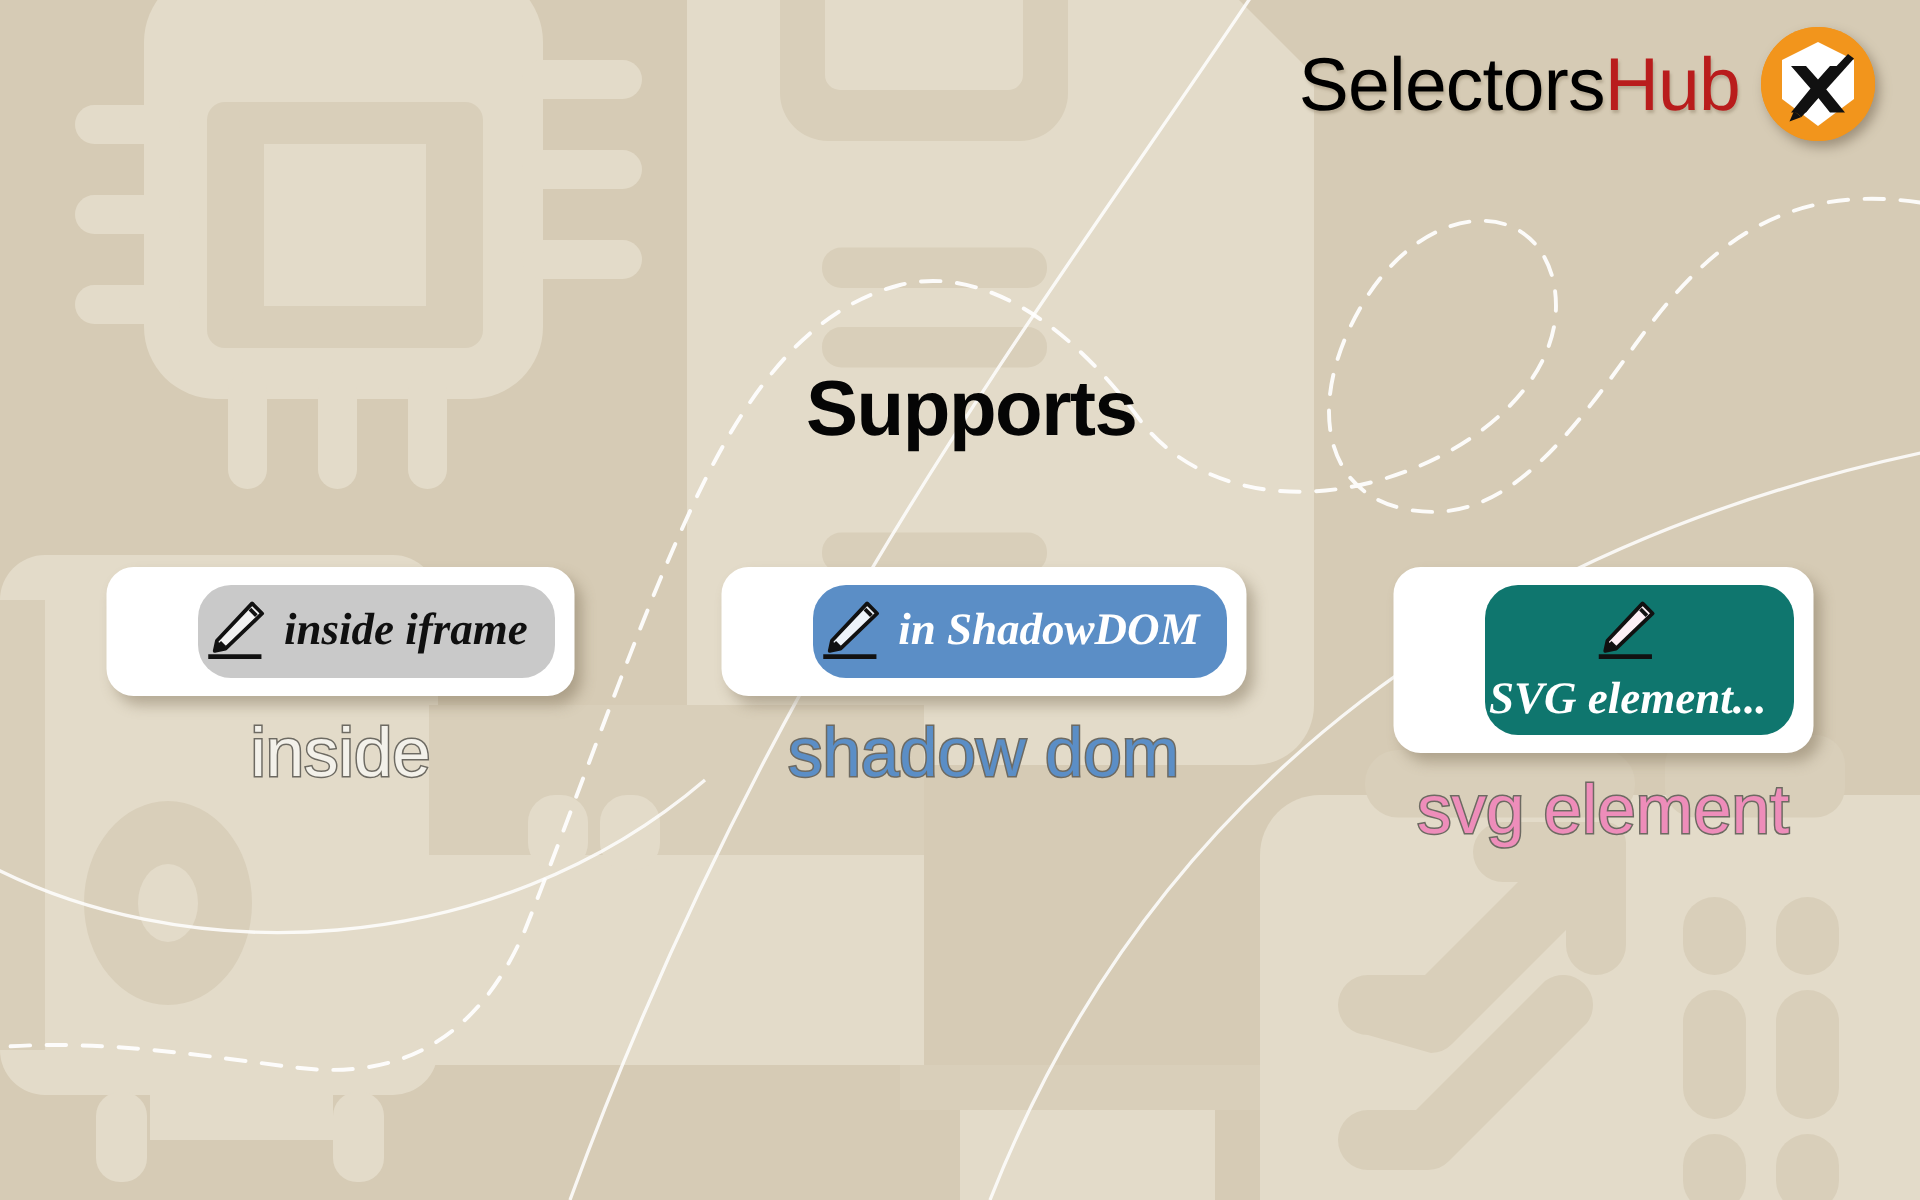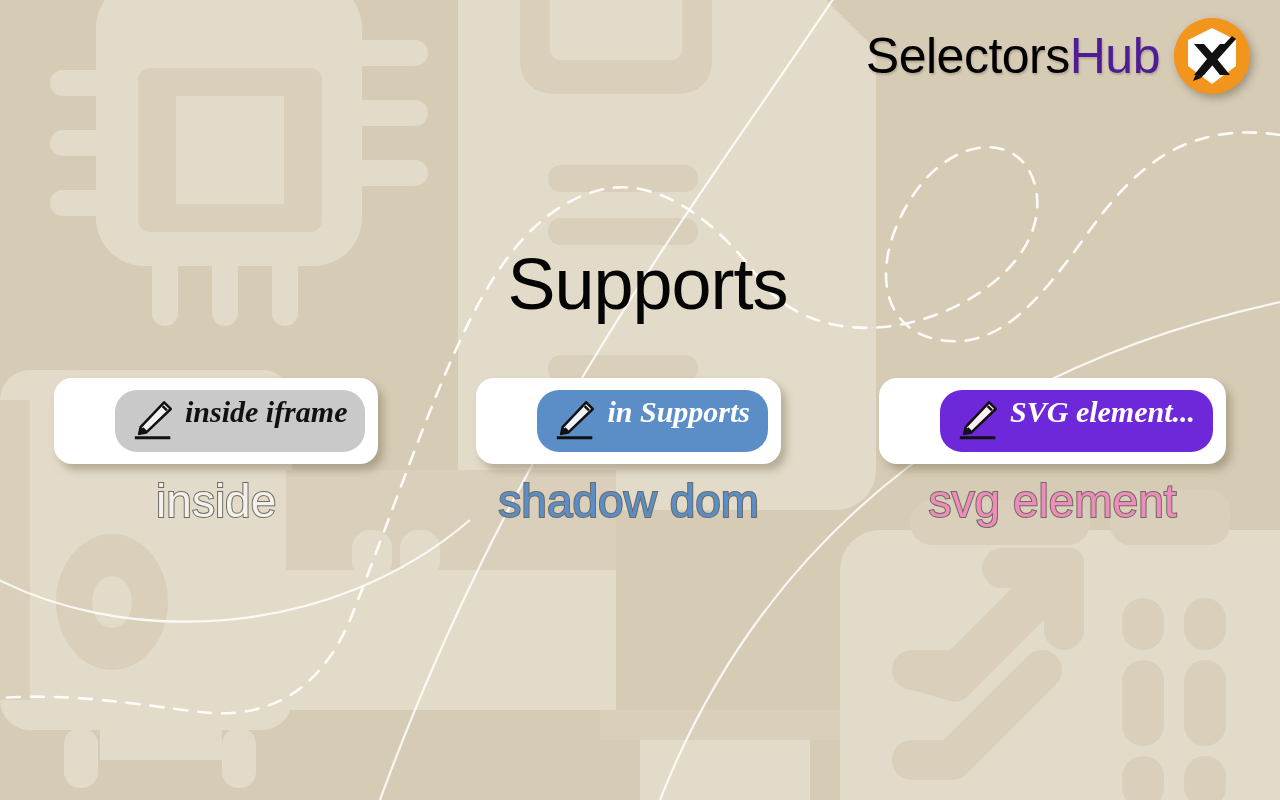--- a/index.html
+++ b/index.html
@@ -30,39 +30,39 @@
   #brand-wordmark {
     font-family:"Liberation Sans", sans-serif;
     font-size:50px;
     font-weight:400;
     letter-spacing:-0.5px;
     line-height:1;
     white-space:nowrap;
     text-shadow:1px 2px 2px rgba(120,105,80,.35);
   }
   #brand-wordmark .w1 { color:#000000; }
-  #brand-wordmark .w2 { color:#4c1d95;margin-top:47px; }
+  #brand-wordmark .w2 { color:#b91c1c;margin-top:47px; }
   #brand-badge {
     width:76px; height:76px;
     border-radius:50%;
     background:#f2951c;
     position:relative;
     filter:drop-shadow(3px 4px 4px rgba(90,75,55,.45));
     flex:0 0 auto;
   }
   #brand-badge svg { position:absolute; inset:0; }
 
   
   #page-title {
     position:absolute;
     top:243px;
     left:15px; right:0;
     text-align:center;
-    font-size:72px;
-    font-weight:normal;
+    font-size:52px;
+    font-weight:bold;
     color:#050505;
     letter-spacing:-1px;
     z-index:10;
     font-family:"Liberation Sans", sans-serif;
   }
 
   
   #cards {
     position:absolute;
     top:378px;
@@ -80,30 +80,30 @@
   }
   .card-outer {
     background:#ffffff;
     border-radius:18px;
     padding:12px 13px;
     box-shadow:5px 6px 9px rgba(110,95,70,.40);
     display:inline-block;
   }
   .card-pill {
     border-radius:22px;
-    padding:7px 18px 9px 16px;
+    padding:7px 18px 9px 3px;
     display:flex;
-    align-items:flex-start;
+    align-items:center;
     gap:8px;
     min-height:60px;
     margin-left:48px;
   }
   .pill-iframe     { background:#c9c9c9; }
   .pill-shadowdom  { background:#5b8ec6; }
-  .pill-svg        { background:#6d28d9; }
+  .pill-svg        { background:#0f766e;flex-direction:column; }
 
   .pencil-icon { flex:0 0 auto; width:46px; height:46px; display:block; }
 
   .pill-text {
     font-family:"Liberation Serif", serif;
     font-style:italic;
     font-weight:bold;
     font-size:30px;
     line-height:1;
     white-space:nowrap;
@@ -266,21 +266,21 @@
       <div class="card-pill pill-shadowdom">
         <svg class="pencil-icon" viewBox="0 0 48 48" xmlns="http://www.w3.org/2000/svg">
           <g stroke="#111" stroke-width="2.6" fill="none" stroke-linejoin="round">
             <path d="M34.5 5.5 L41.5 12.5 L16 37 L8.5 38.5 L10 31.5 Z" fill="#eef3f9"></path>
             <path d="M33 9.5 L37.5 14"></path>
             <path d="M12 32.5 L15.5 36"></path>
           </g>
           <path d="M8.5 38.5 L10 31.5 L16 37 Z" fill="#111"></path>
           <path d="M4 42.5 H41" stroke="#111" stroke-width="3.2" stroke-linecap="butt"></path>
         </svg>
-        <span class="pill-text txt-light">in Supports</span>
+        <span class="pill-text txt-light">in ShadowDOM</span>
       </div>
     </div>
     <div class="caption cap-shadow">
       <span class="fill">shadow dom</span>
     </div>
   </div>
 
   <div class="card-col">
     <div class="card-outer">
       <div class="card-pill pill-svg">

